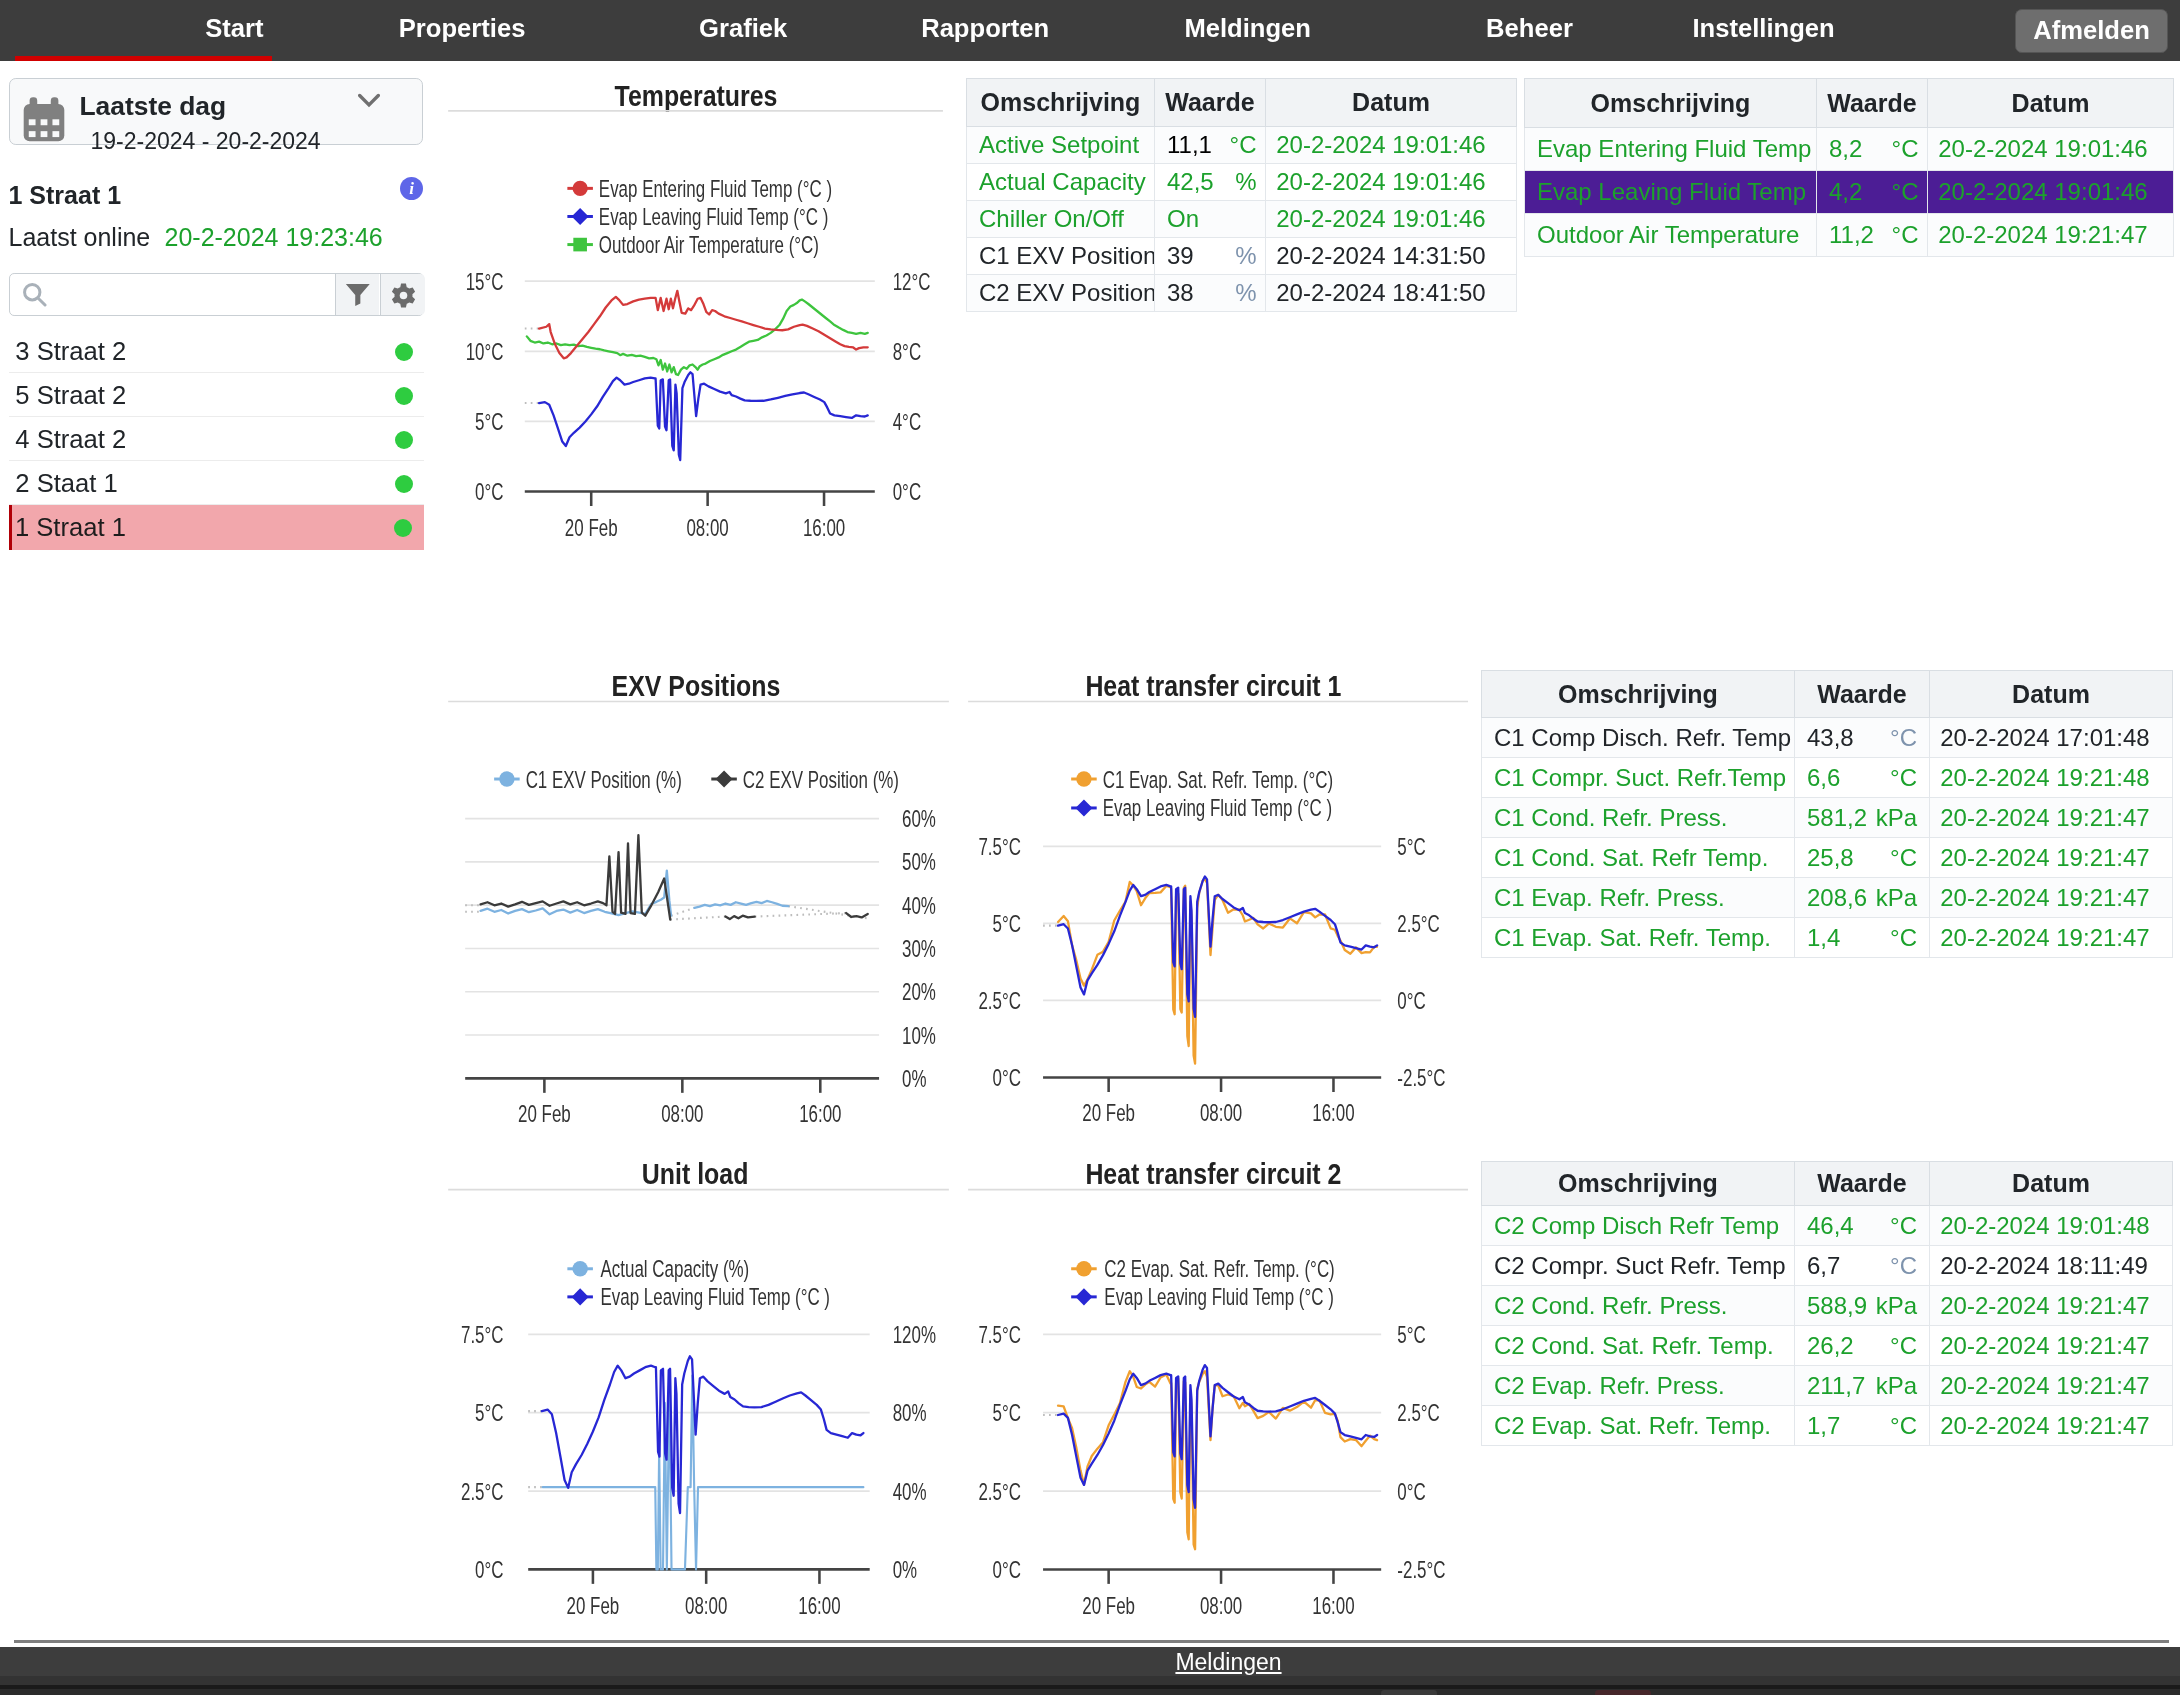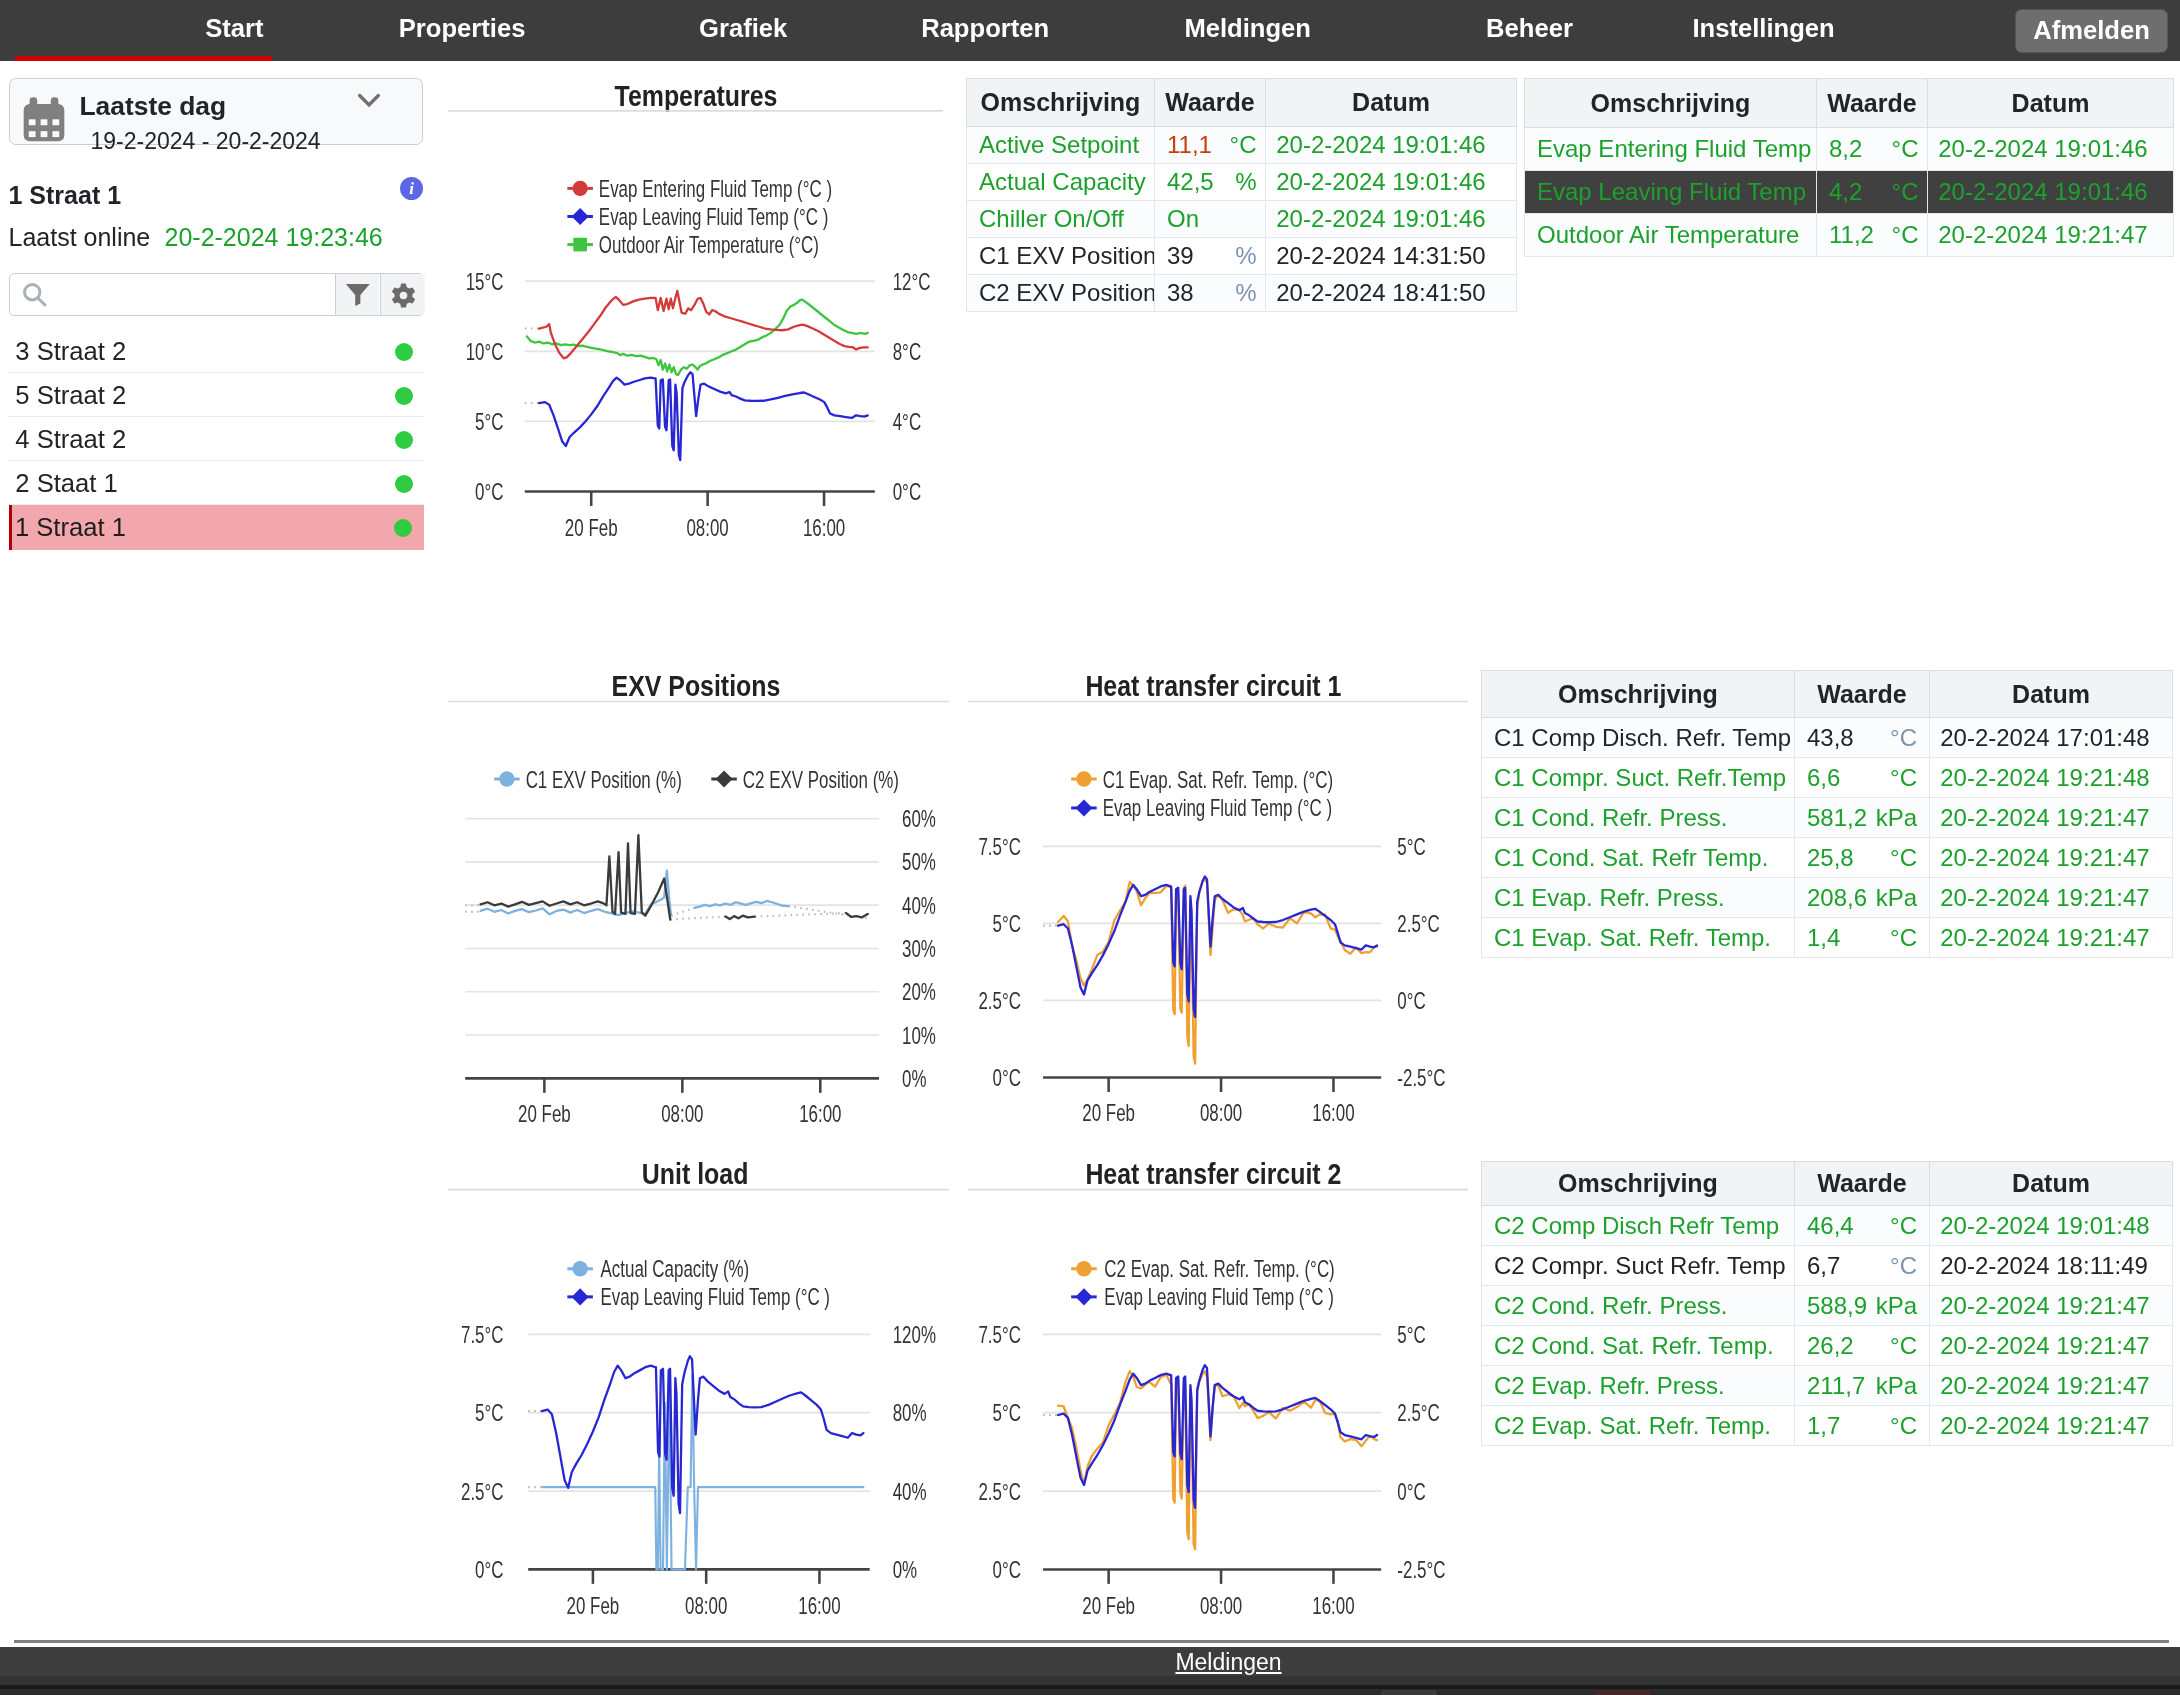--- a/index.html
+++ b/index.html
@@ -289,21 +289,21 @@
         <col style="width:251px">
       </colgroup>
       <tbody>
         <tr style="background:#f1f3f5;height:48px">
           <th style="border:0.9px solid #d9dee3;font-size:25px;color:#212529">Omschrijving</th>
           <th style="border:0.9px solid #d9dee3;font-size:25px;color:#212529">Waarde</th>
           <th style="border:0.9px solid #d9dee3;font-size:25px;color:#212529">Datum</th>
         </tr>
         <tr style="background:#fbfcfd;height:37px">
           <td style="border:0.9px solid #e3e7eb;color:#1ca12c;padding-left:12px;white-space:nowrap;overflow:hidden">Active Setpoint</td>
-          <td style="border:0.9px solid #e3e7eb;padding-left:12px;padding-right:8.5px;white-space:nowrap"><span style="color:#c2410c">11,1</span><span style="float:right;color:#1ca12c">°C</span></td>
+          <td style="border:0.9px solid #e3e7eb;padding-left:12px;padding-right:8.5px;white-space:nowrap"><span style="color:#000000">11,1</span><span style="float:right;color:#1ca12c">°C</span></td>
           <td style="border:0.9px solid #e3e7eb;color:#1ca12c;padding-left:10.2px;white-space:nowrap">20-2-2024 19:01:46</td>
         </tr>
         <tr style="background:#fff;height:37px">
           <td style="border:0.9px solid #e3e7eb;color:#1ca12c;padding-left:12px;white-space:nowrap;overflow:hidden">Actual Capacity</td>
           <td style="border:0.9px solid #e3e7eb;padding-left:12px;padding-right:8.5px;white-space:nowrap"><span style="color:#1ca12c">42,5</span><span style="float:right;color:#1ca12c">%</span></td>
           <td style="border:0.9px solid #e3e7eb;color:#1ca12c;padding-left:10.2px;white-space:nowrap">20-2-2024 19:01:46</td>
         </tr>
         <tr style="background:#fbfcfd;height:37px">
           <td style="border:0.9px solid #e3e7eb;color:#1ca12c;padding-left:12px;white-space:nowrap;overflow:hidden">Chiller On/Off</td>
           <td style="border:0.9px solid #e3e7eb;padding-left:12px;padding-right:8.5px;white-space:nowrap"><span style="color:#1ca12c">On</span><span style="float:right;color:#1ca12c"></span></td>
@@ -333,21 +333,21 @@
         <tr style="background:#f1f3f5;height:49px">
           <th style="border:0.9px solid #d9dee3;font-size:25px;color:#212529">Omschrijving</th>
           <th style="border:0.9px solid #d9dee3;font-size:25px;color:#212529">Waarde</th>
           <th style="border:0.9px solid #d9dee3;font-size:25px;color:#212529">Datum</th>
         </tr>
         <tr style="background:#fbfcfd;height:43px">
           <td style="border:0.9px solid #e3e7eb;color:#1ca12c;padding-left:12px;white-space:nowrap;overflow:hidden">Evap Entering Fluid Temp</td>
           <td style="border:0.9px solid #e3e7eb;padding-left:12px;padding-right:8.5px;white-space:nowrap"><span style="color:#1ca12c">8,2</span><span style="float:right;color:#1ca12c">°C</span></td>
           <td style="border:0.9px solid #e3e7eb;color:#1ca12c;padding-left:10.2px;white-space:nowrap">20-2-2024 19:01:46</td>
         </tr>
-        <tr style="background:#404040;height:43px">
+        <tr style="background:#4c1d95;height:43px">
           <td style="border:0.9px solid #e3e7eb;color:#1ca12c;padding-left:12px;white-space:nowrap;overflow:hidden">Evap Leaving Fluid Temp</td>
           <td style="border:0.9px solid #e3e7eb;padding-left:12px;padding-right:8.5px;white-space:nowrap"><span style="color:#1ca12c">4,2</span><span style="float:right;color:#1ca12c">°C</span></td>
           <td style="border:0.9px solid #e3e7eb;color:#1ca12c;padding-left:10.2px;white-space:nowrap">20-2-2024 19:01:46</td>
         </tr>
         <tr style="background:#fbfcfd;height:43px">
           <td style="border:0.9px solid #e3e7eb;color:#1ca12c;padding-left:12px;white-space:nowrap;overflow:hidden">Outdoor Air Temperature</td>
           <td style="border:0.9px solid #e3e7eb;padding-left:12px;padding-right:8.5px;white-space:nowrap"><span style="color:#1ca12c">11,2</span><span style="float:right;color:#1ca12c">°C</span></td>
           <td style="border:0.9px solid #e3e7eb;color:#1ca12c;padding-left:10.2px;white-space:nowrap">20-2-2024 19:21:47</td>
         </tr>
       </tbody>

